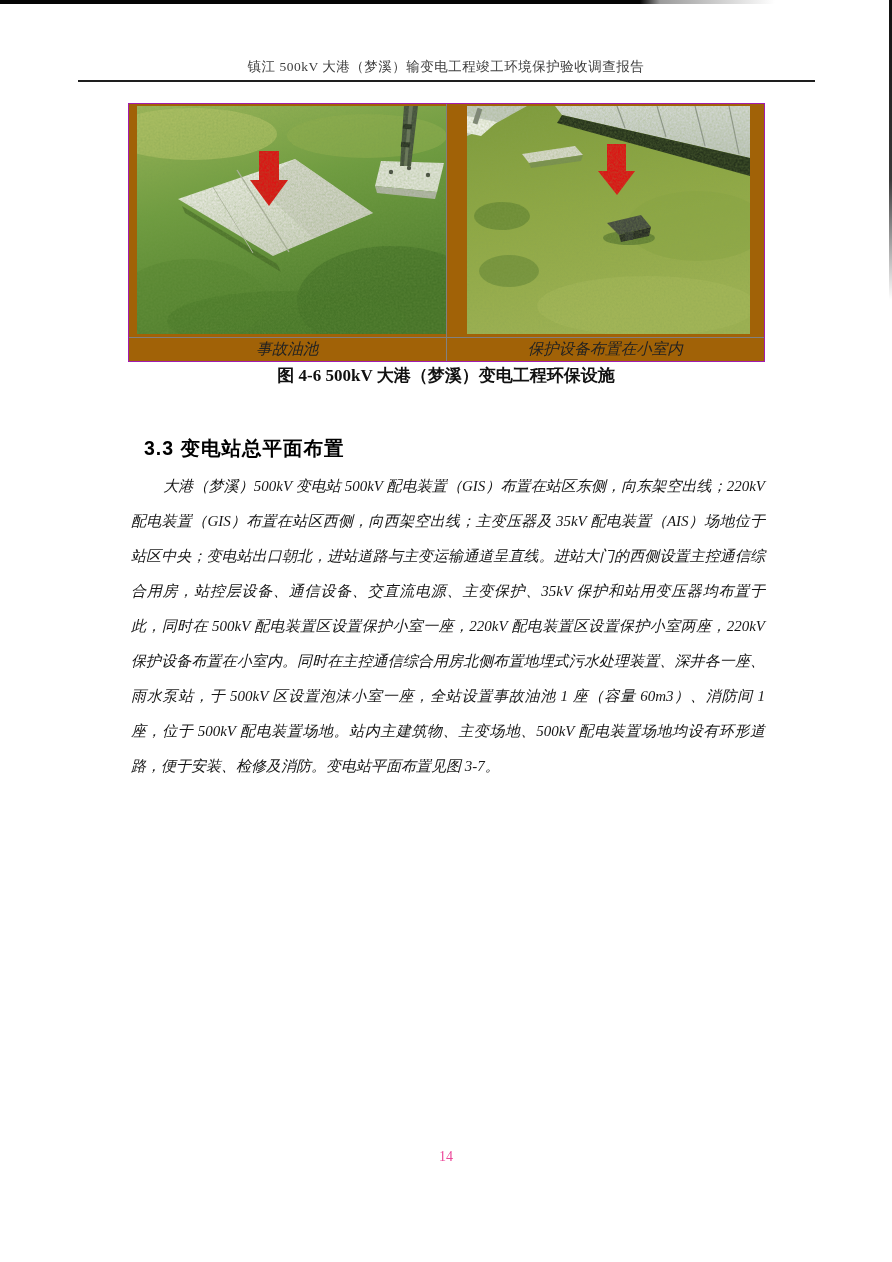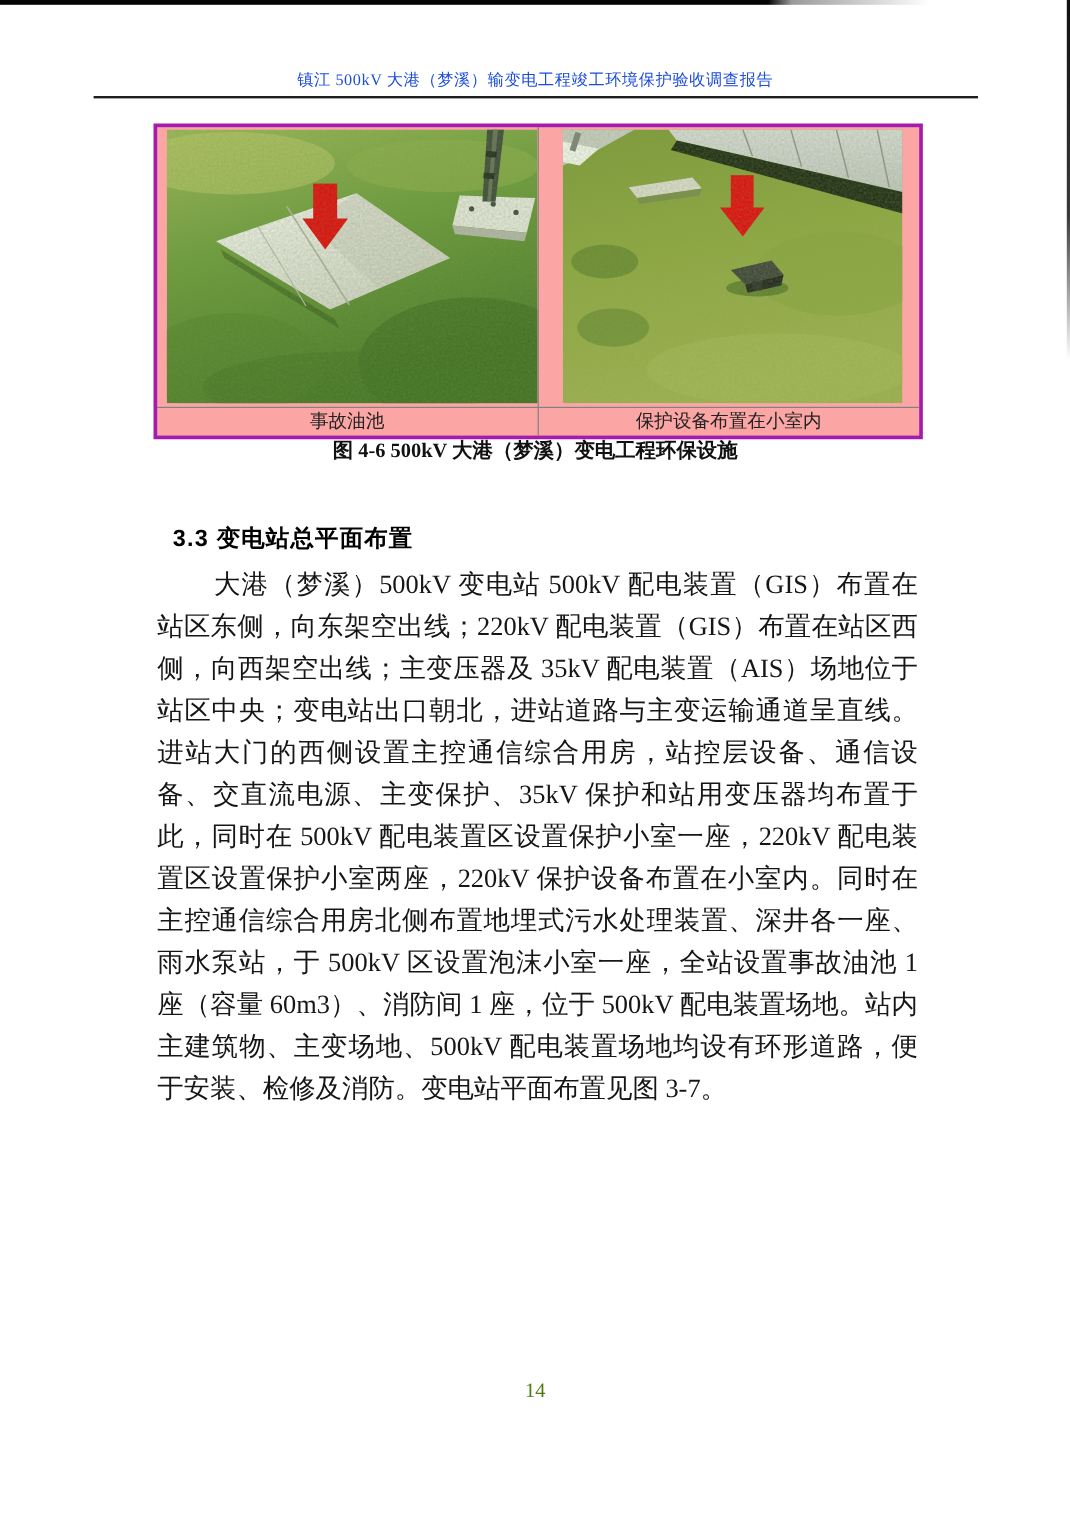--- a/index.html
+++ b/index.html
@@ -16,32 +16,33 @@
   .scan-top{
     position:absolute;left:0;top:0;height:4px;width:780px;
     background:linear-gradient(to right,#050505 0,#050505 640px,#9a9a9a 660px,rgba(255,255,255,0) 775px);
   }
   .scan-right{
     position:absolute;right:0;top:0;width:3px;height:300px;
     background:linear-gradient(to bottom,#101010 0,#3a3a3a 180px,rgba(255,255,255,0) 300px);
   }
   .header-title{
     position:absolute;top:58px;left:0;width:100%;
-    text-align:center;font-size:13.5px;letter-spacing:.5px;color:#1d4ed8;
+    text-align:center;font-size:13.5px;letter-spacing:.5px;color:#404040;
   }
   .header-rule{
     position:absolute;left:78px;top:80px;width:737px;height:2px;background:#1e1e1e;
   }
   .figure-table{
     position:absolute;left:128px;top:103px;width:635px;
-    border:3px solid #a21caf;
+    border:1px solid #a21caf;
     display:grid;
     grid-template-columns:1fr 1fr;
     grid-template-rows:233px 24px;
-    background:#fca5a5;
+    background:#a16207;
+    font-style:italic;
   }
   .photo-cell{overflow:hidden;}
   .photo-cell.left{border-right:1px solid #818181;padding:2px 0 0 8px;}
   .photo-cell.right{padding:2px 0 0 20px;}
   .caption-cell{
     border-top:1px solid #818181;
     display:flex;align-items:center;justify-content:center;
     font-size:15.5px;color:#222;
   }
   .caption-cell.left{border-right:1px solid #818181;}
@@ -49,26 +50,26 @@
     position:absolute;top:364px;left:0;width:100%;
     text-align:center;font-weight:bold;font-size:17px;color:#111;
   }
   .section-heading{
     position:absolute;left:130px;top:435px;
     font-family:"Liberation Sans","DejaVu Sans",sans-serif;
     font-weight:bold;font-size:19.5px;letter-spacing:1px;color:#000;margin-left:14px;
   }
   .body-paragraph{
     position:absolute;left:131px;top:469px;width:634px;
-    font-size:22px;line-height:35px;
-    text-align:justify;text-indent:2.15em;color:#161616;
+    font-size:15px;line-height:35px;
+    text-align:justify;text-indent:2.15em;color:#161616;font-style:italic;
   }
   .page-number{
     position:absolute;top:1149px;left:0;width:100%;
-    text-align:center;font-size:17px;color:#4d7c0f;
+    text-align:center;font-size:14px;color:#ec4899;
   }
   svg{display:block;}
 </style>
 </head>
 <body>
 
 <div class="page">
 
   <div class="scan-top"></div>
   <div class="scan-right"></div>

